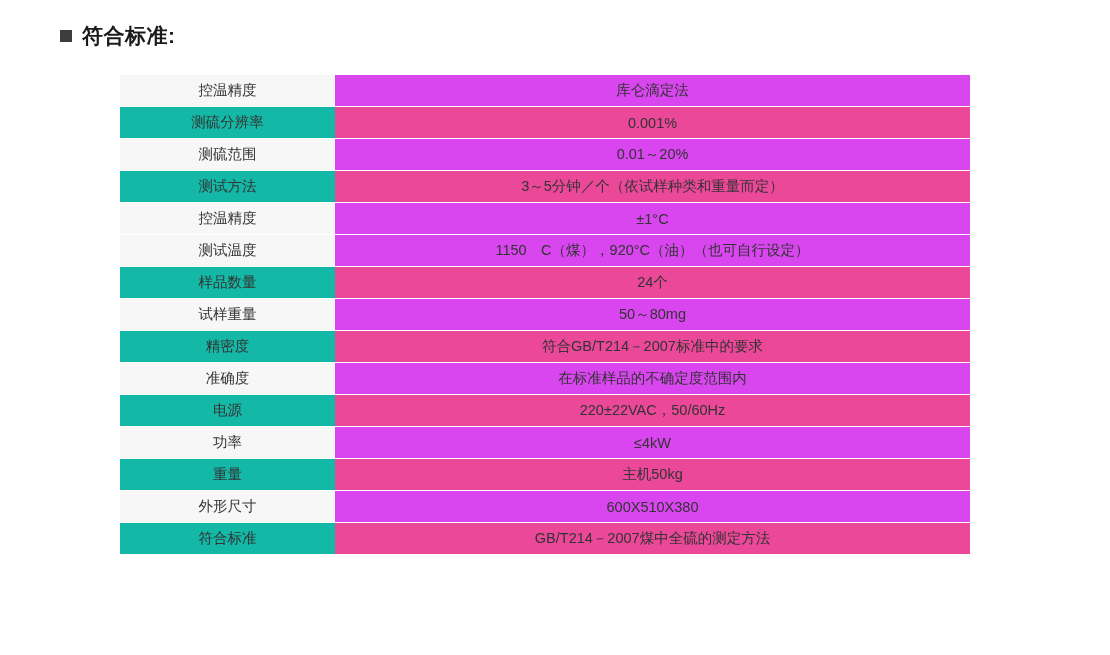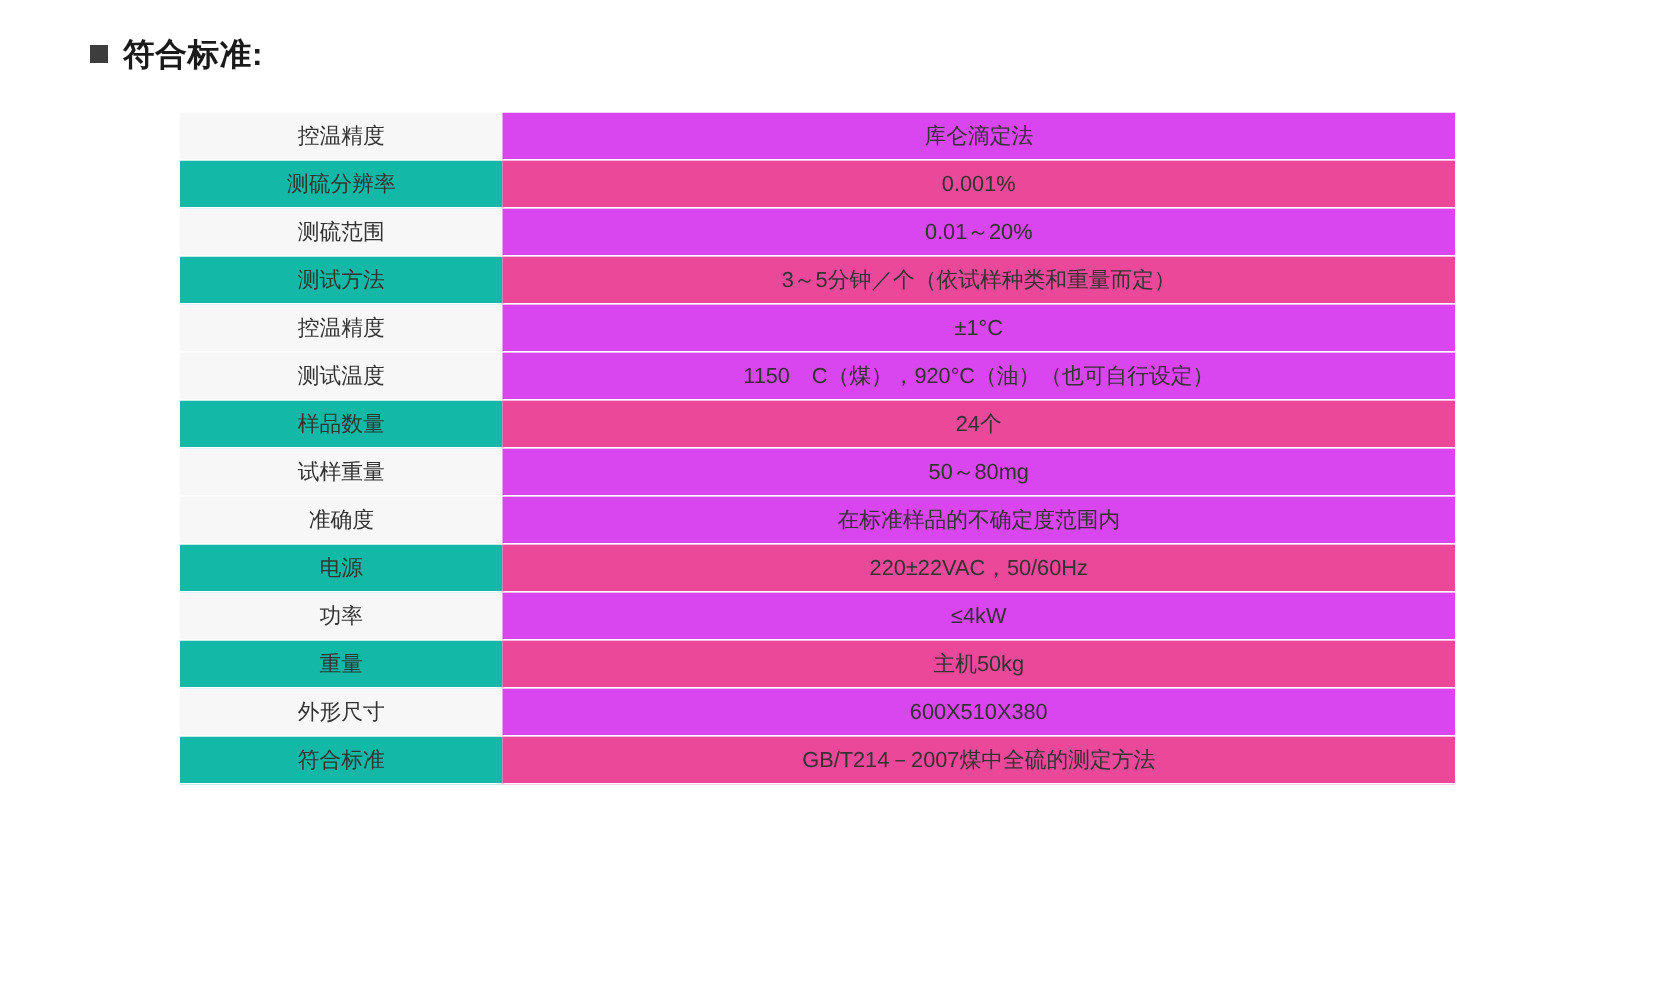--- a/index.html
+++ b/index.html
@@ -126,20 +126,24 @@
         <td class="col-value">1150　C（煤），920°C（油）（也可自行设定）</td>
       </tr>
       <tr class="row-even">
         <td class="col-label">样品数量</td>
         <td class="col-value">24个</td>
       </tr>
       <tr class="row-odd">
         <td class="col-label">试样重量</td>
         <td class="col-value">50～80mg</td>
       </tr>
+      <tr class="row-even">
+        <td class="col-label">精密度</td>
+        <td class="col-value">符合GB/T214－2007标准中的要求</td>
+      </tr>
       <tr class="row-odd">
         <td class="col-label">准确度</td>
         <td class="col-value">在标准样品的不确定度范围内</td>
       </tr>
       <tr class="row-even">
         <td class="col-label">电源</td>
         <td class="col-value">220±22VAC，50/60Hz</td>
       </tr>
       <tr class="row-odd">
         <td class="col-label">功率</td>

